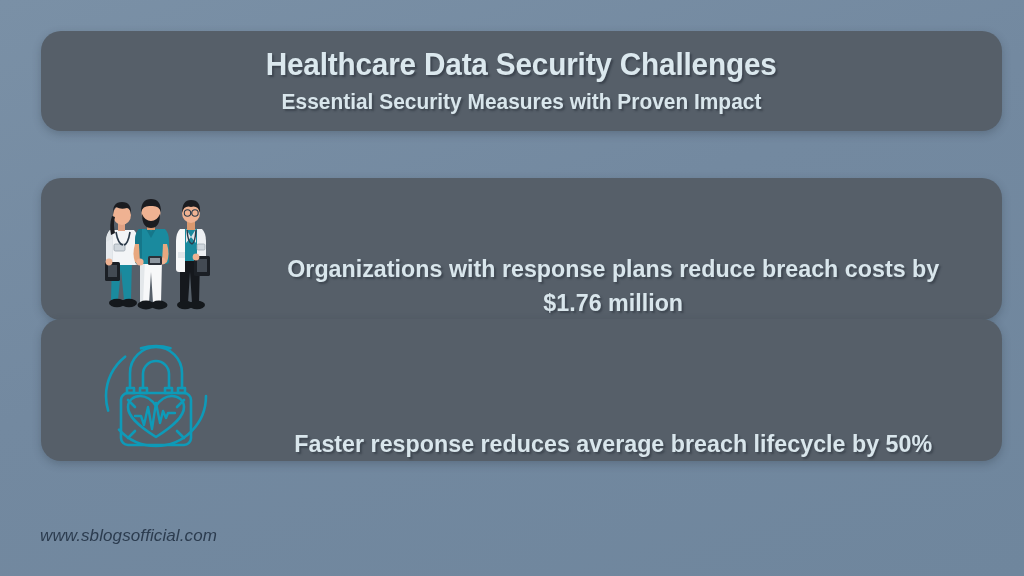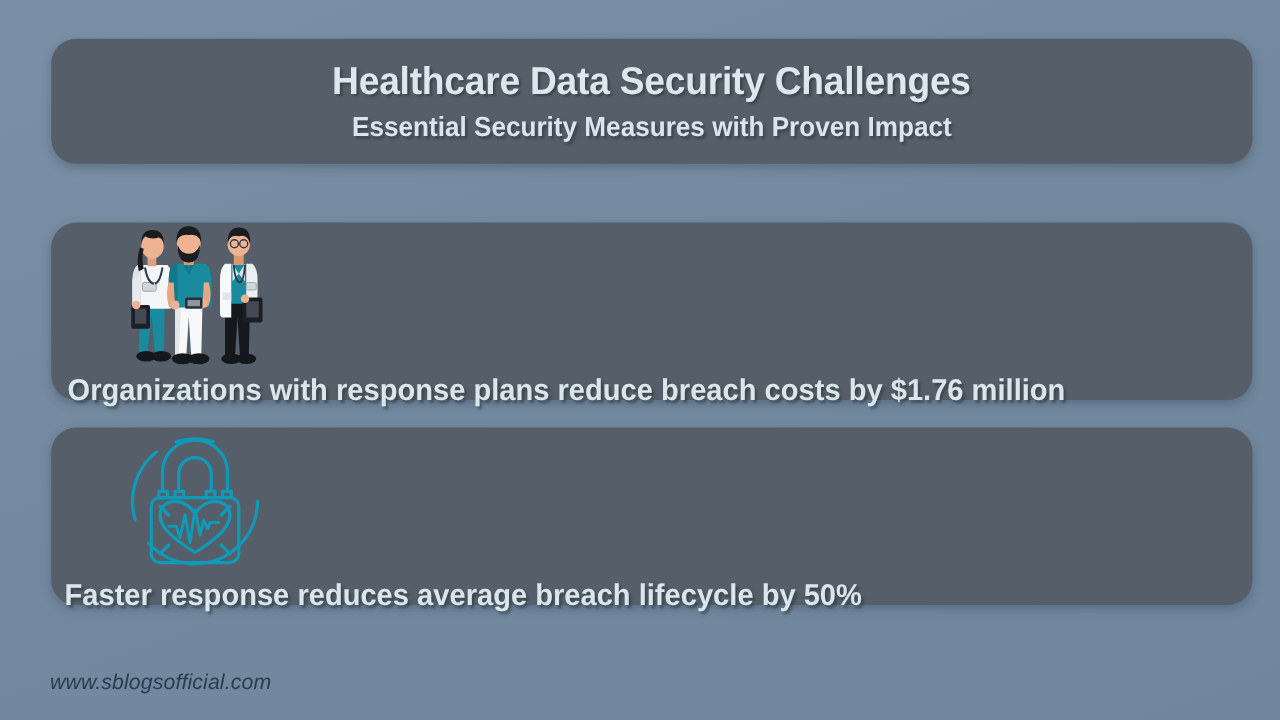--- a/index.html
+++ b/index.html
@@ -60,25 +60,25 @@
     text-align: center;
     transform: scaleX(0.95);
   }
 
   
   .fact-card {
     left: 41px;
     width: 961px;
     height: 142px;
     display: flex;
-    flex-direction: column;
-    align-items: flex-start;
+    flex-direction: row;
+    align-items: flex-end;
   }
   .fact-card-1 { top: 178px; }
-  .fact-card-2 { top: 342px; }
+  .fact-card-2 { top: 319px; }
 
   .icon-slot {
     width: 230px;
     min-width: 230px;
     height: 130px;
     display: flex;
     align-items: center;
     justify-content: center;
   }
   .fact-text {
@@ -94,24 +94,25 @@
   }
 
   
   .footer {
     position: absolute;
     left: 0;
     top: 526px;
     width: 1024px;
     height: 40px;
     display: flex;
-    align-items: center;
+    align-items: flex-start;
     justify-content: space-between;
     padding: 0 40px;
     box-sizing: border-box;
+    flex-direction: column;
   }
   .footer-text {
     font-size: 17px;
     font-style: italic;
     color: #2c3c4f;
     letter-spacing: 0.1px;
   }
   .footer-source { font-size: 17px; }
 </style>
 </head>

